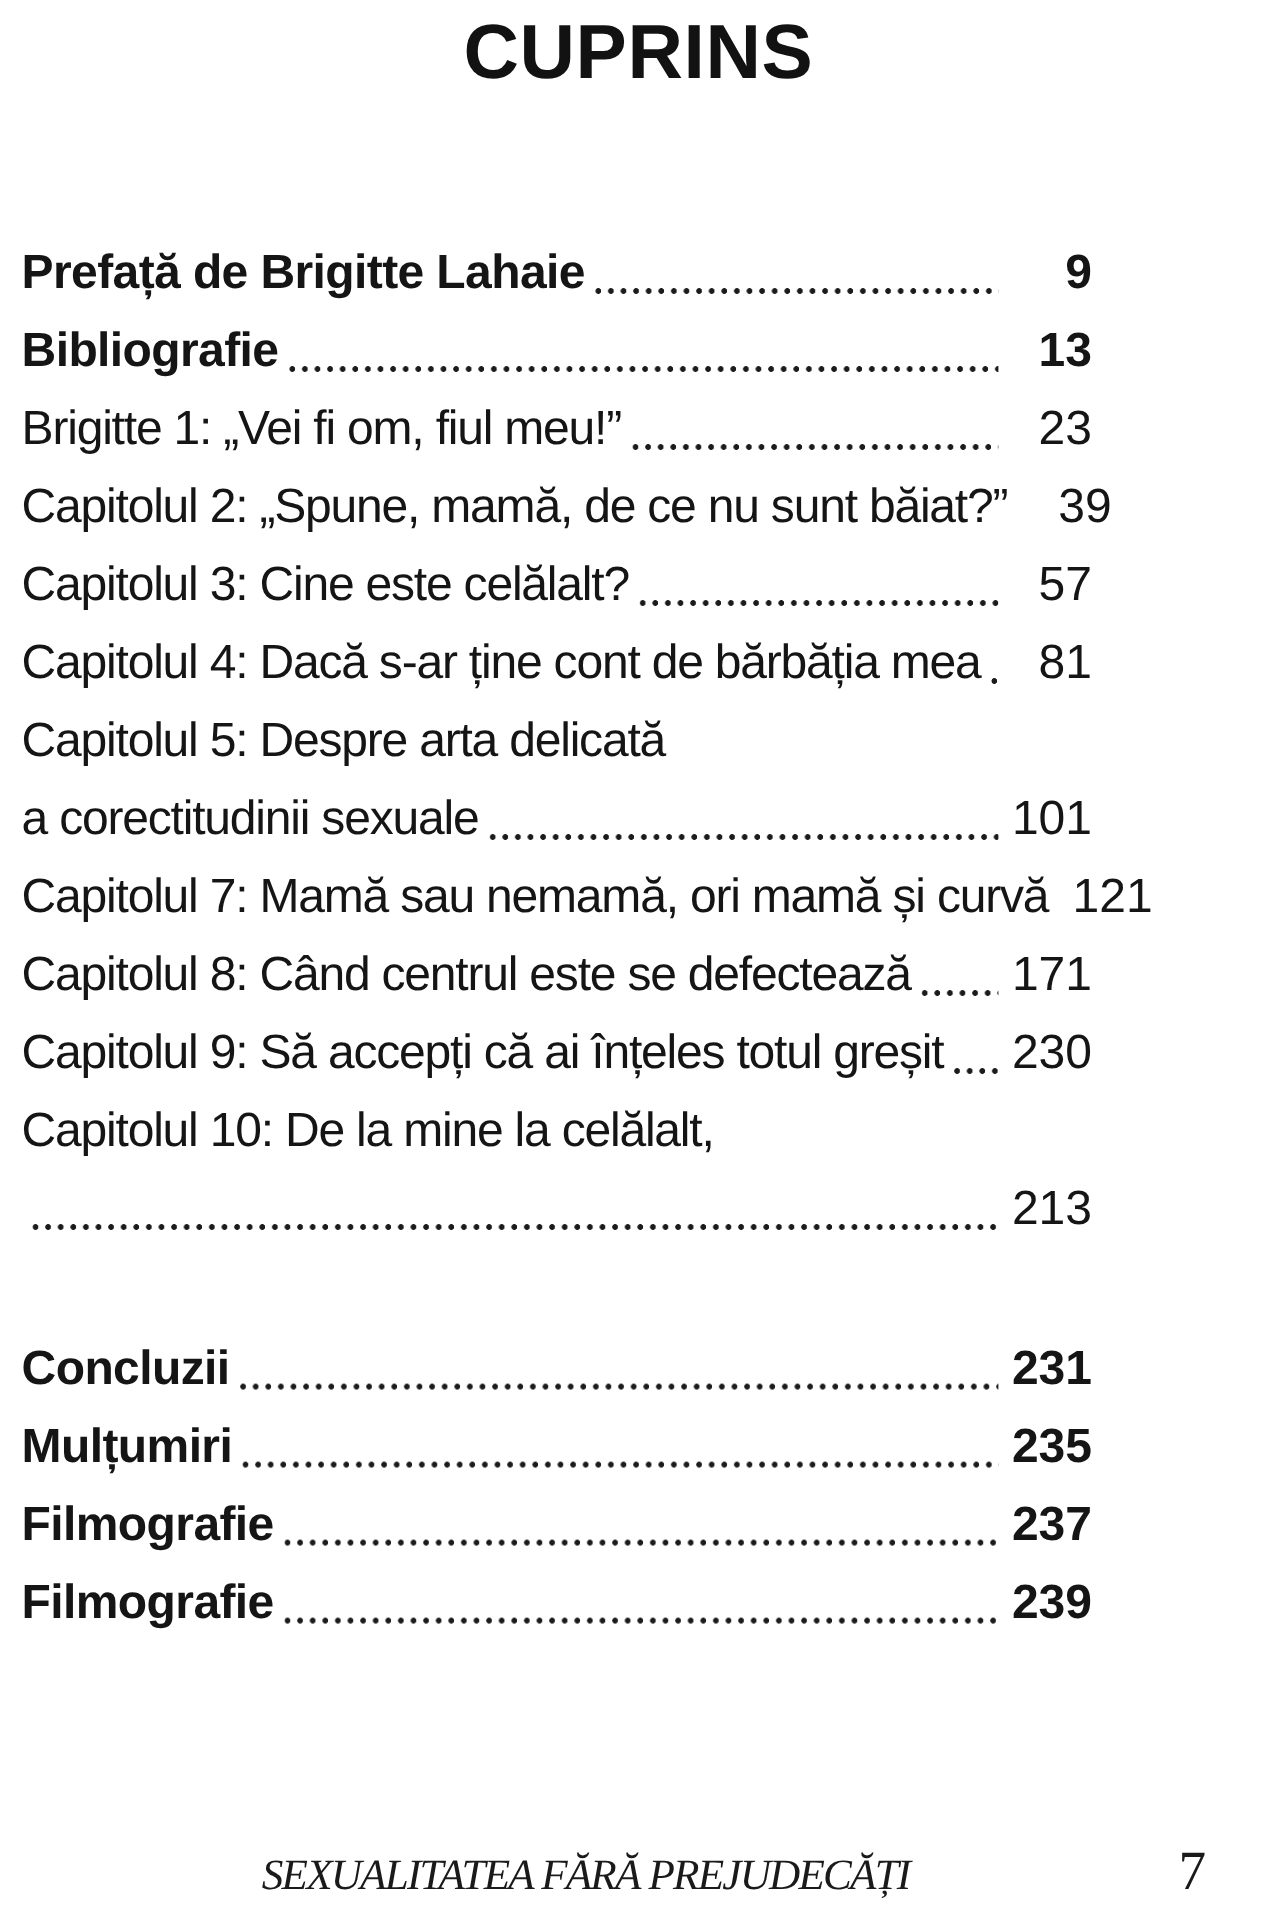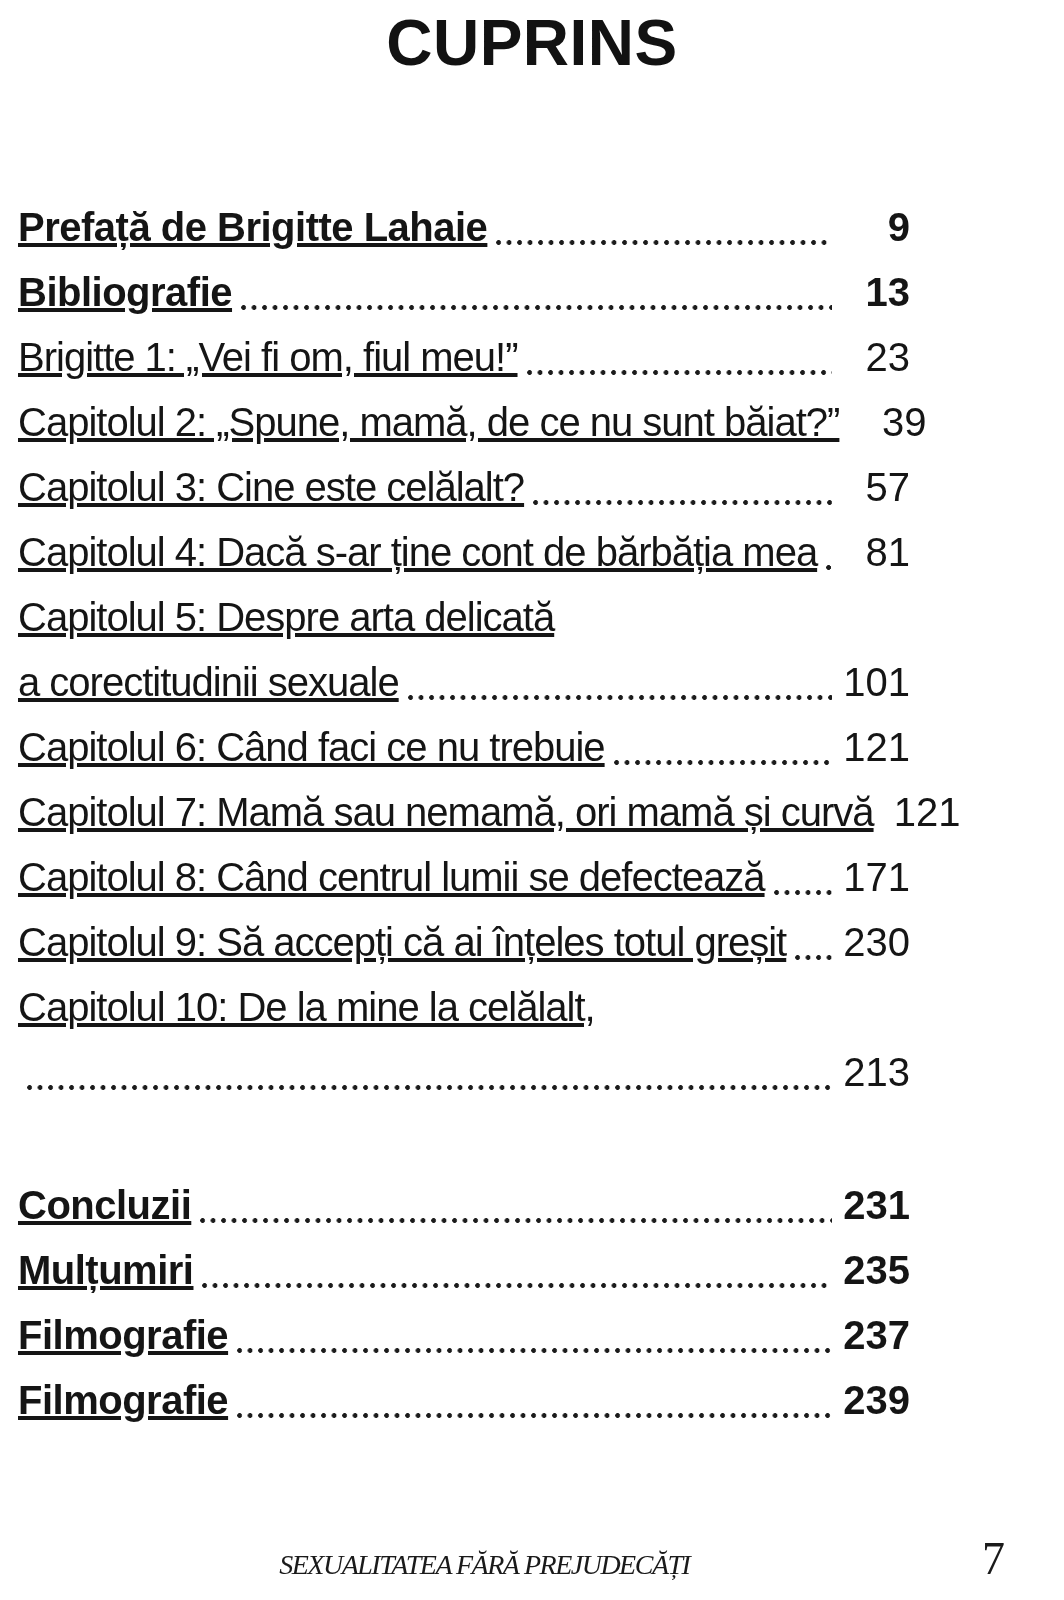--- a/index.html
+++ b/index.html
@@ -46,21 +46,20 @@
   }
   .toc-row.bold {
     font-weight: 700;
     letter-spacing: -0.5px;
   }
   .toc-row.group-gap {
     margin-top: 68px;
   }
   .toc-label {
     flex: 0 0 auto;
-    text-decoration: underline;
   }
   .leader {
     flex: 1 1 auto;
     min-width: 0;
     align-self: stretch;
     margin: 0 8px 0 9px;
     background-image: radial-gradient(circle at 2.6px 2.5px, #1b1b1b 2.1px, rgba(0,0,0,0) 2.7px);
     background-size: 10.5px 5px;
     background-repeat: repeat-x;
     background-position: left 0 bottom 15px;
@@ -82,21 +81,21 @@
     display: flex;
     align-items: baseline;
     font-family: "Liberation Serif", serif;
     color: #1a1a1a;
   }
   .footer-spacer-l { flex: 1 1 0; }
   .footer-spacer-r { flex: 1.12 1 0; }
   .footer-book-title {
     flex: 0 0 auto;
     font-style: italic;
-    font-size: 28px;
+    font-size: 36px;
     letter-spacing: -1.5px;
     white-space: nowrap;
   }
   .footer-page-num {
     flex: 0 0 auto;
     font-size: 46px;
   }
 </style>
 </head>
 <body>
@@ -140,31 +139,26 @@
       <span class="toc-label">Capitolul 5: Despre arta delicată</span>
       <span class="leader hidden"></span>
 
     </div>
       <div class="toc-row">
       <span class="toc-label">a corectitudinii sexuale</span>
       <span class="leader"></span>
       <span class="toc-page-num">101</span>
     </div>
       <div class="toc-row">
-      <span class="toc-label">Capitolul 6: Când faci ce nu trebuie</span>
+      <span class="toc-label">Capitolul 7: Mamă sau nemamă, ori mamă și curvă</span>
       <span class="leader"></span>
       <span class="toc-page-num">121</span>
     </div>
       <div class="toc-row">
-      <span class="toc-label">Capitolul 7: Mamă sau nemamă, ori mamă și curvă</span>
-      <span class="leader"></span>
-      <span class="toc-page-num">121</span>
-    </div>
-      <div class="toc-row">
-      <span class="toc-label">Capitolul 8: Când centrul lumii se defectează</span>
+      <span class="toc-label">Capitolul 8: Când centrul este se defectează</span>
       <span class="leader"></span>
       <span class="toc-page-num">171</span>
     </div>
       <div class="toc-row">
       <span class="toc-label">Capitolul 9: Să accepți că ai înțeles totul greșit</span>
       <span class="leader"></span>
       <span class="toc-page-num">230</span>
     </div>
       <div class="toc-row">
       <span class="toc-label">Capitolul 10: De la mine la celălalt,</span>

